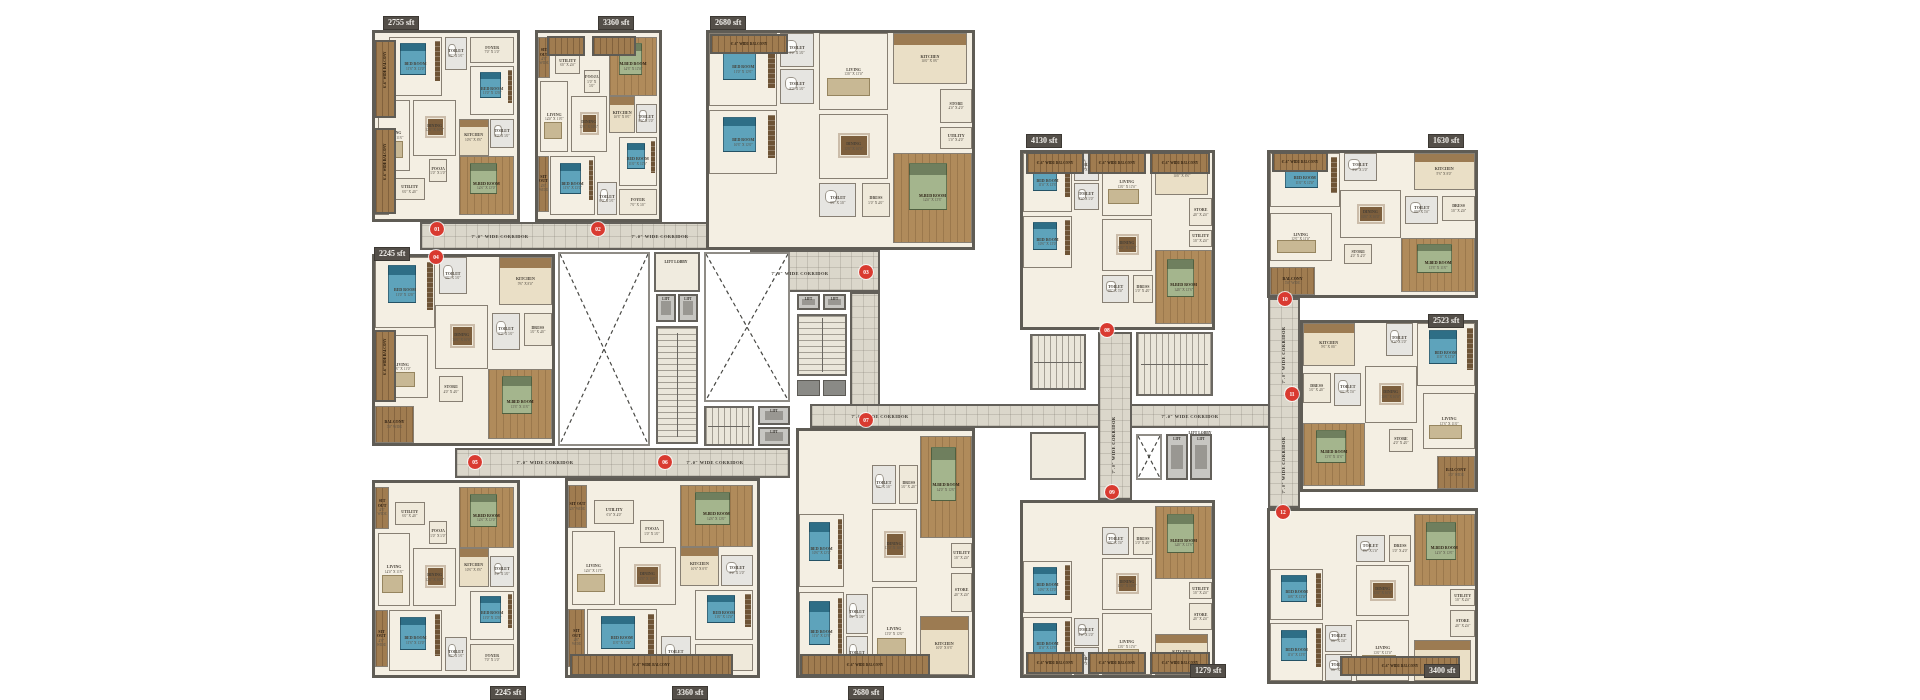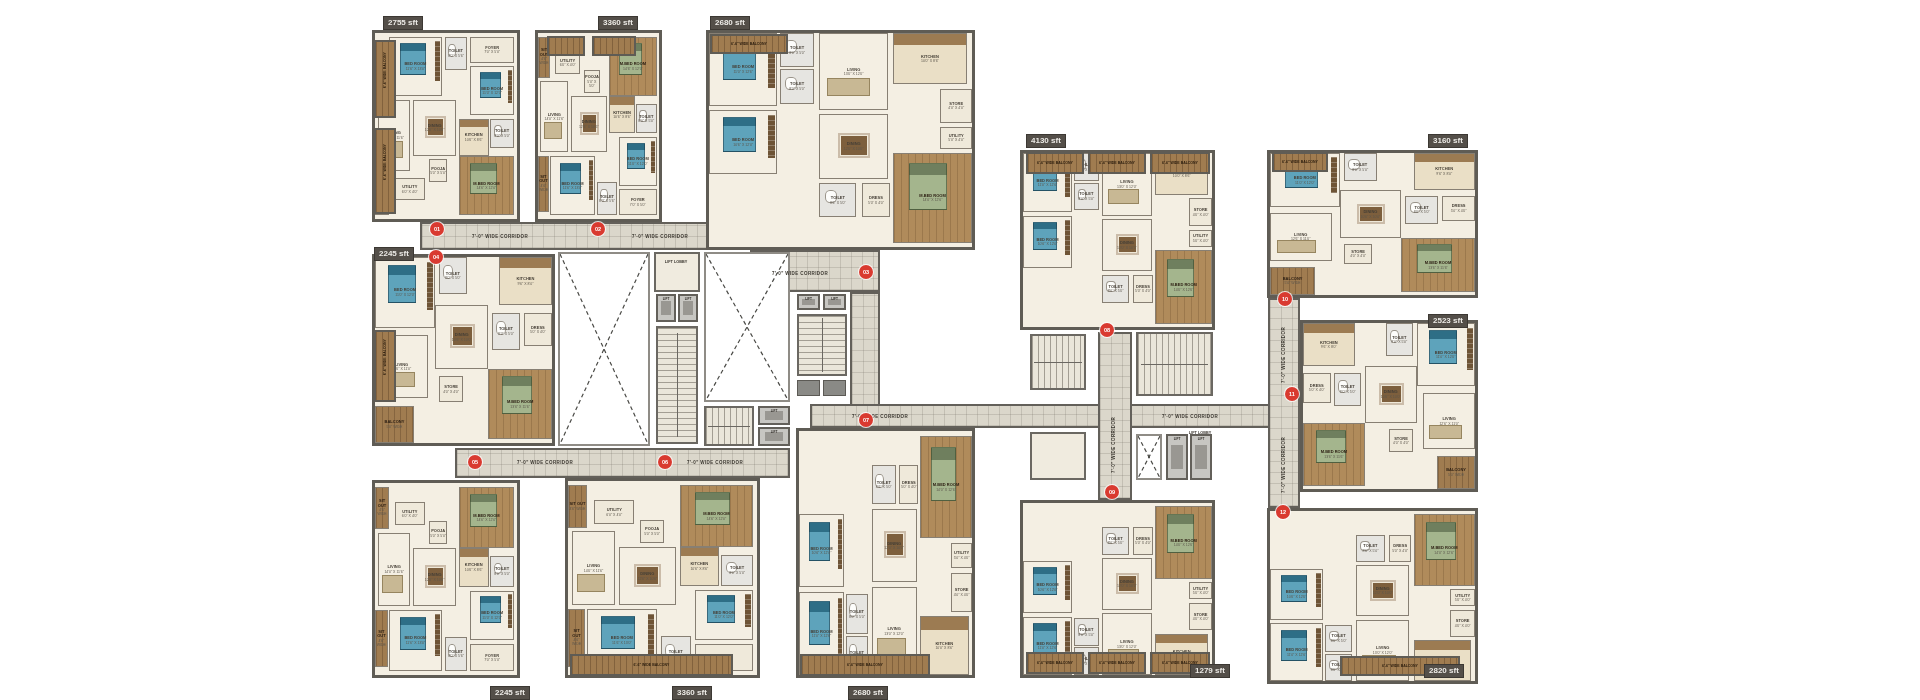--- a/index.html
+++ b/index.html
@@ -1,17 +1,17 @@
 <!DOCTYPE html>
 <html><head>
 <meta charset="utf-8">
 <style>
   html,body{margin:0;padding:0;background:#ffffff;}
   #stage{position:relative;width:1576px;height:700px;background:#ffffff;overflow:hidden;
-         font-family:Liberation Sans, sans-serif;}
+         font-family:Liberation Serif, serif;}
   .unit{position:absolute;background:#f4efe3;border:3px solid #5f5c55;box-sizing:border-box;z-index:2;}
   .room{position:absolute;border:1px solid #877f73;box-sizing:border-box;overflow:hidden;background:#f4efe3;}
   .room .rlabel{position:absolute;left:0;right:0;top:50%;transform:translateY(-50%);
       text-align:center;font-size:4px;line-height:1.15;color:#453f36;font-weight:bold;letter-spacing:0;}
   .room .rdim{display:block;font-size:3.5px;font-weight:normal;color:#5c564c;}
   .room.toilet{background:#e6e5e1;}
   .room.kitchen{background:#eadfc6;}
   .room.foyer,.room.pooja,.room.store,.room.dress,.room.utility{background:#efe9da;}
   .room.mbed{background:#b08b5b;background-image:repeating-linear-gradient(90deg,rgba(60,35,10,.18) 0 1px,transparent 1px 7px);}
   .room.balcony,.room.sitout{background:#a07c50;background-image:repeating-linear-gradient(90deg,rgba(40,20,5,.22) 0 1px,transparent 1px 6px);}
@@ -743,23 +743,23 @@
     <div class="lobbytext" style="left: 1200px; top: 433px;">LIFT LOBBY</div>
     <div class="areabadge" style="left: 383px; top: 16px;">2755 sft</div>
     <div class="areabadge" style="left: 598px; top: 16px;">3360 sft</div>
     <div class="areabadge" style="left: 710px; top: 16px;">2680 sft</div>
     <div class="areabadge" style="left: 374px; top: 247px;">2245 sft</div>
     <div class="areabadge" style="left: 490px; top: 686px;">2245 sft</div>
     <div class="areabadge" style="left: 672px; top: 686px;">3360 sft</div>
     <div class="areabadge" style="left: 848px; top: 686px;">2680 sft</div>
     <div class="areabadge" style="left: 1026px; top: 134px;">4130 sft</div>
     <div class="areabadge" style="left: 1190px; top: 664px;">1279 sft</div>
-    <div class="areabadge" style="left: 1428px; top: 134px;">3160 sft</div>
+    <div class="areabadge" style="left: 1428px; top: 134px;">1630 sft</div>
     <div class="areabadge" style="left: 1428px; top: 314px;">2523 sft</div>
-    <div class="areabadge" style="left: 1424px; top: 664px;">2820 sft</div>
+    <div class="areabadge" style="left: 1424px; top: 664px;">3400 sft</div>
     <div class="unitbadge" style="left: 437px; top: 229px;">01</div>
     <div class="unitbadge" style="left: 598px; top: 229px;">02</div>
     <div class="unitbadge" style="left: 866px; top: 272px;">03</div>
     <div class="unitbadge" style="left: 436px; top: 257px;">04</div>
     <div class="unitbadge" style="left: 475px; top: 462px;">05</div>
     <div class="unitbadge" style="left: 665px; top: 462px;">06</div>
     <div class="unitbadge" style="left: 866px; top: 420px;">07</div>
     <div class="unitbadge" style="left: 1107px; top: 330px;">08</div>
     <div class="unitbadge" style="left: 1112px; top: 492px;">09</div>
     <div class="unitbadge" style="left: 1285px; top: 299px;">10</div>

